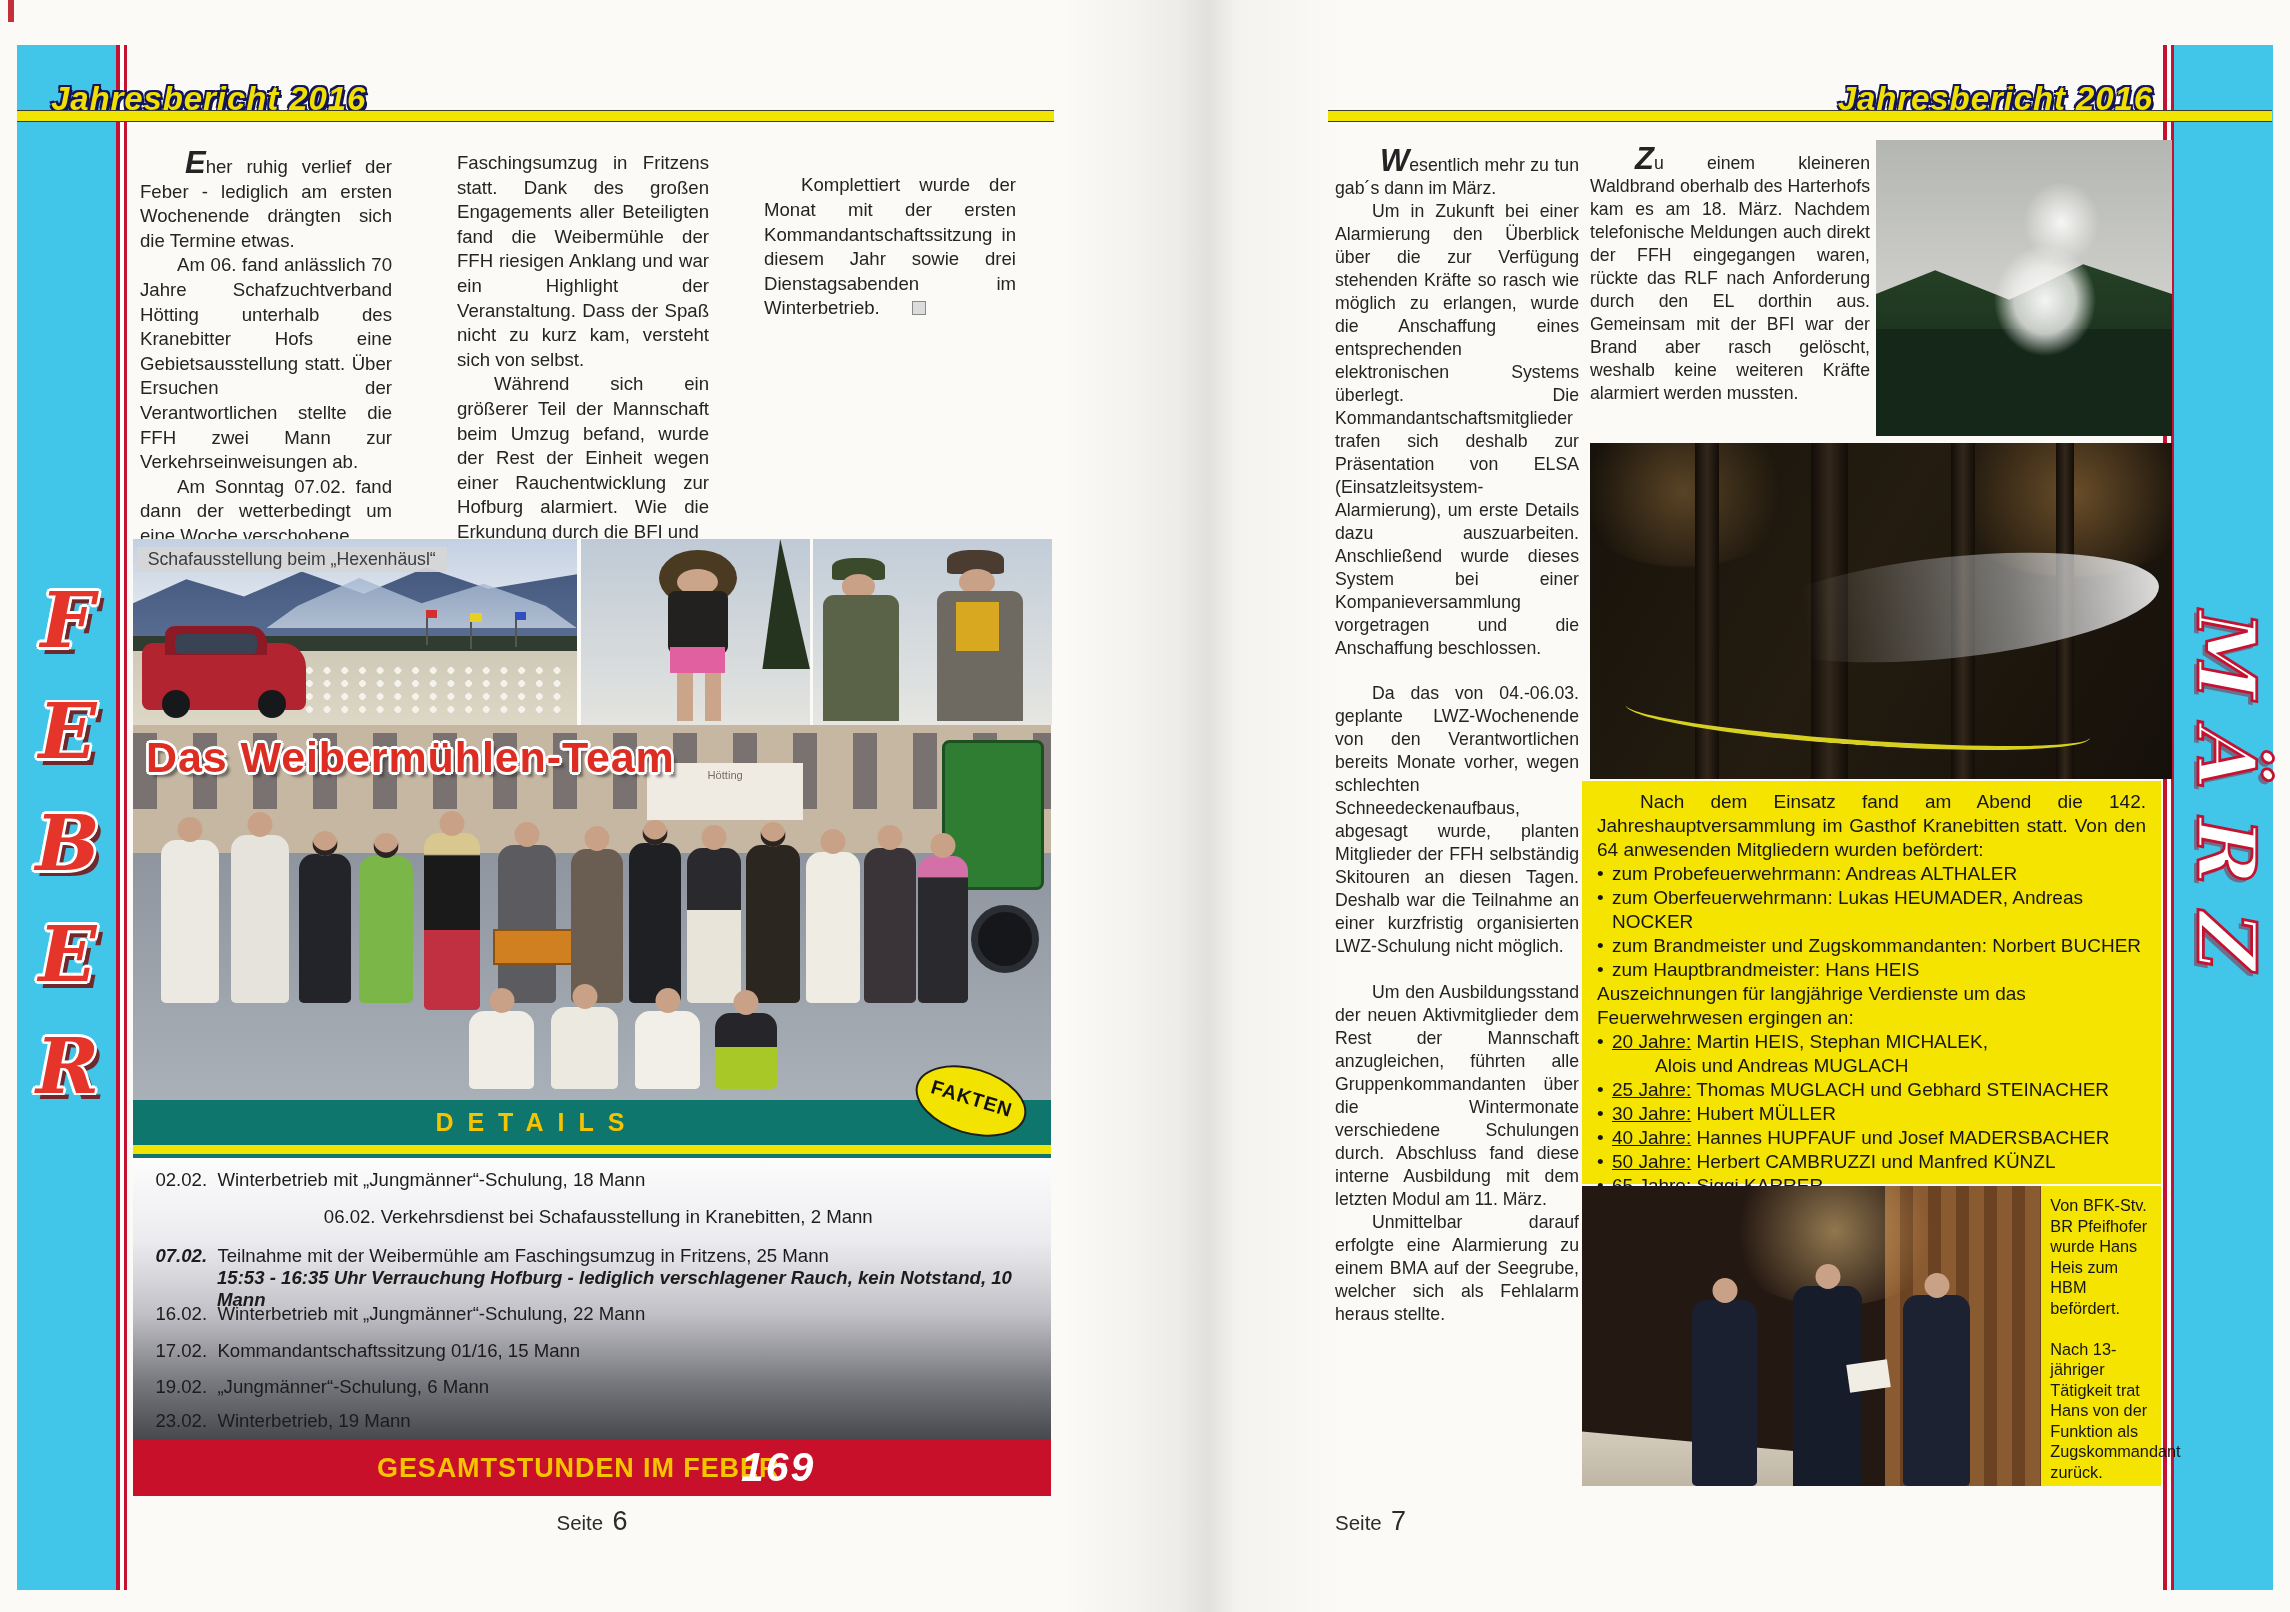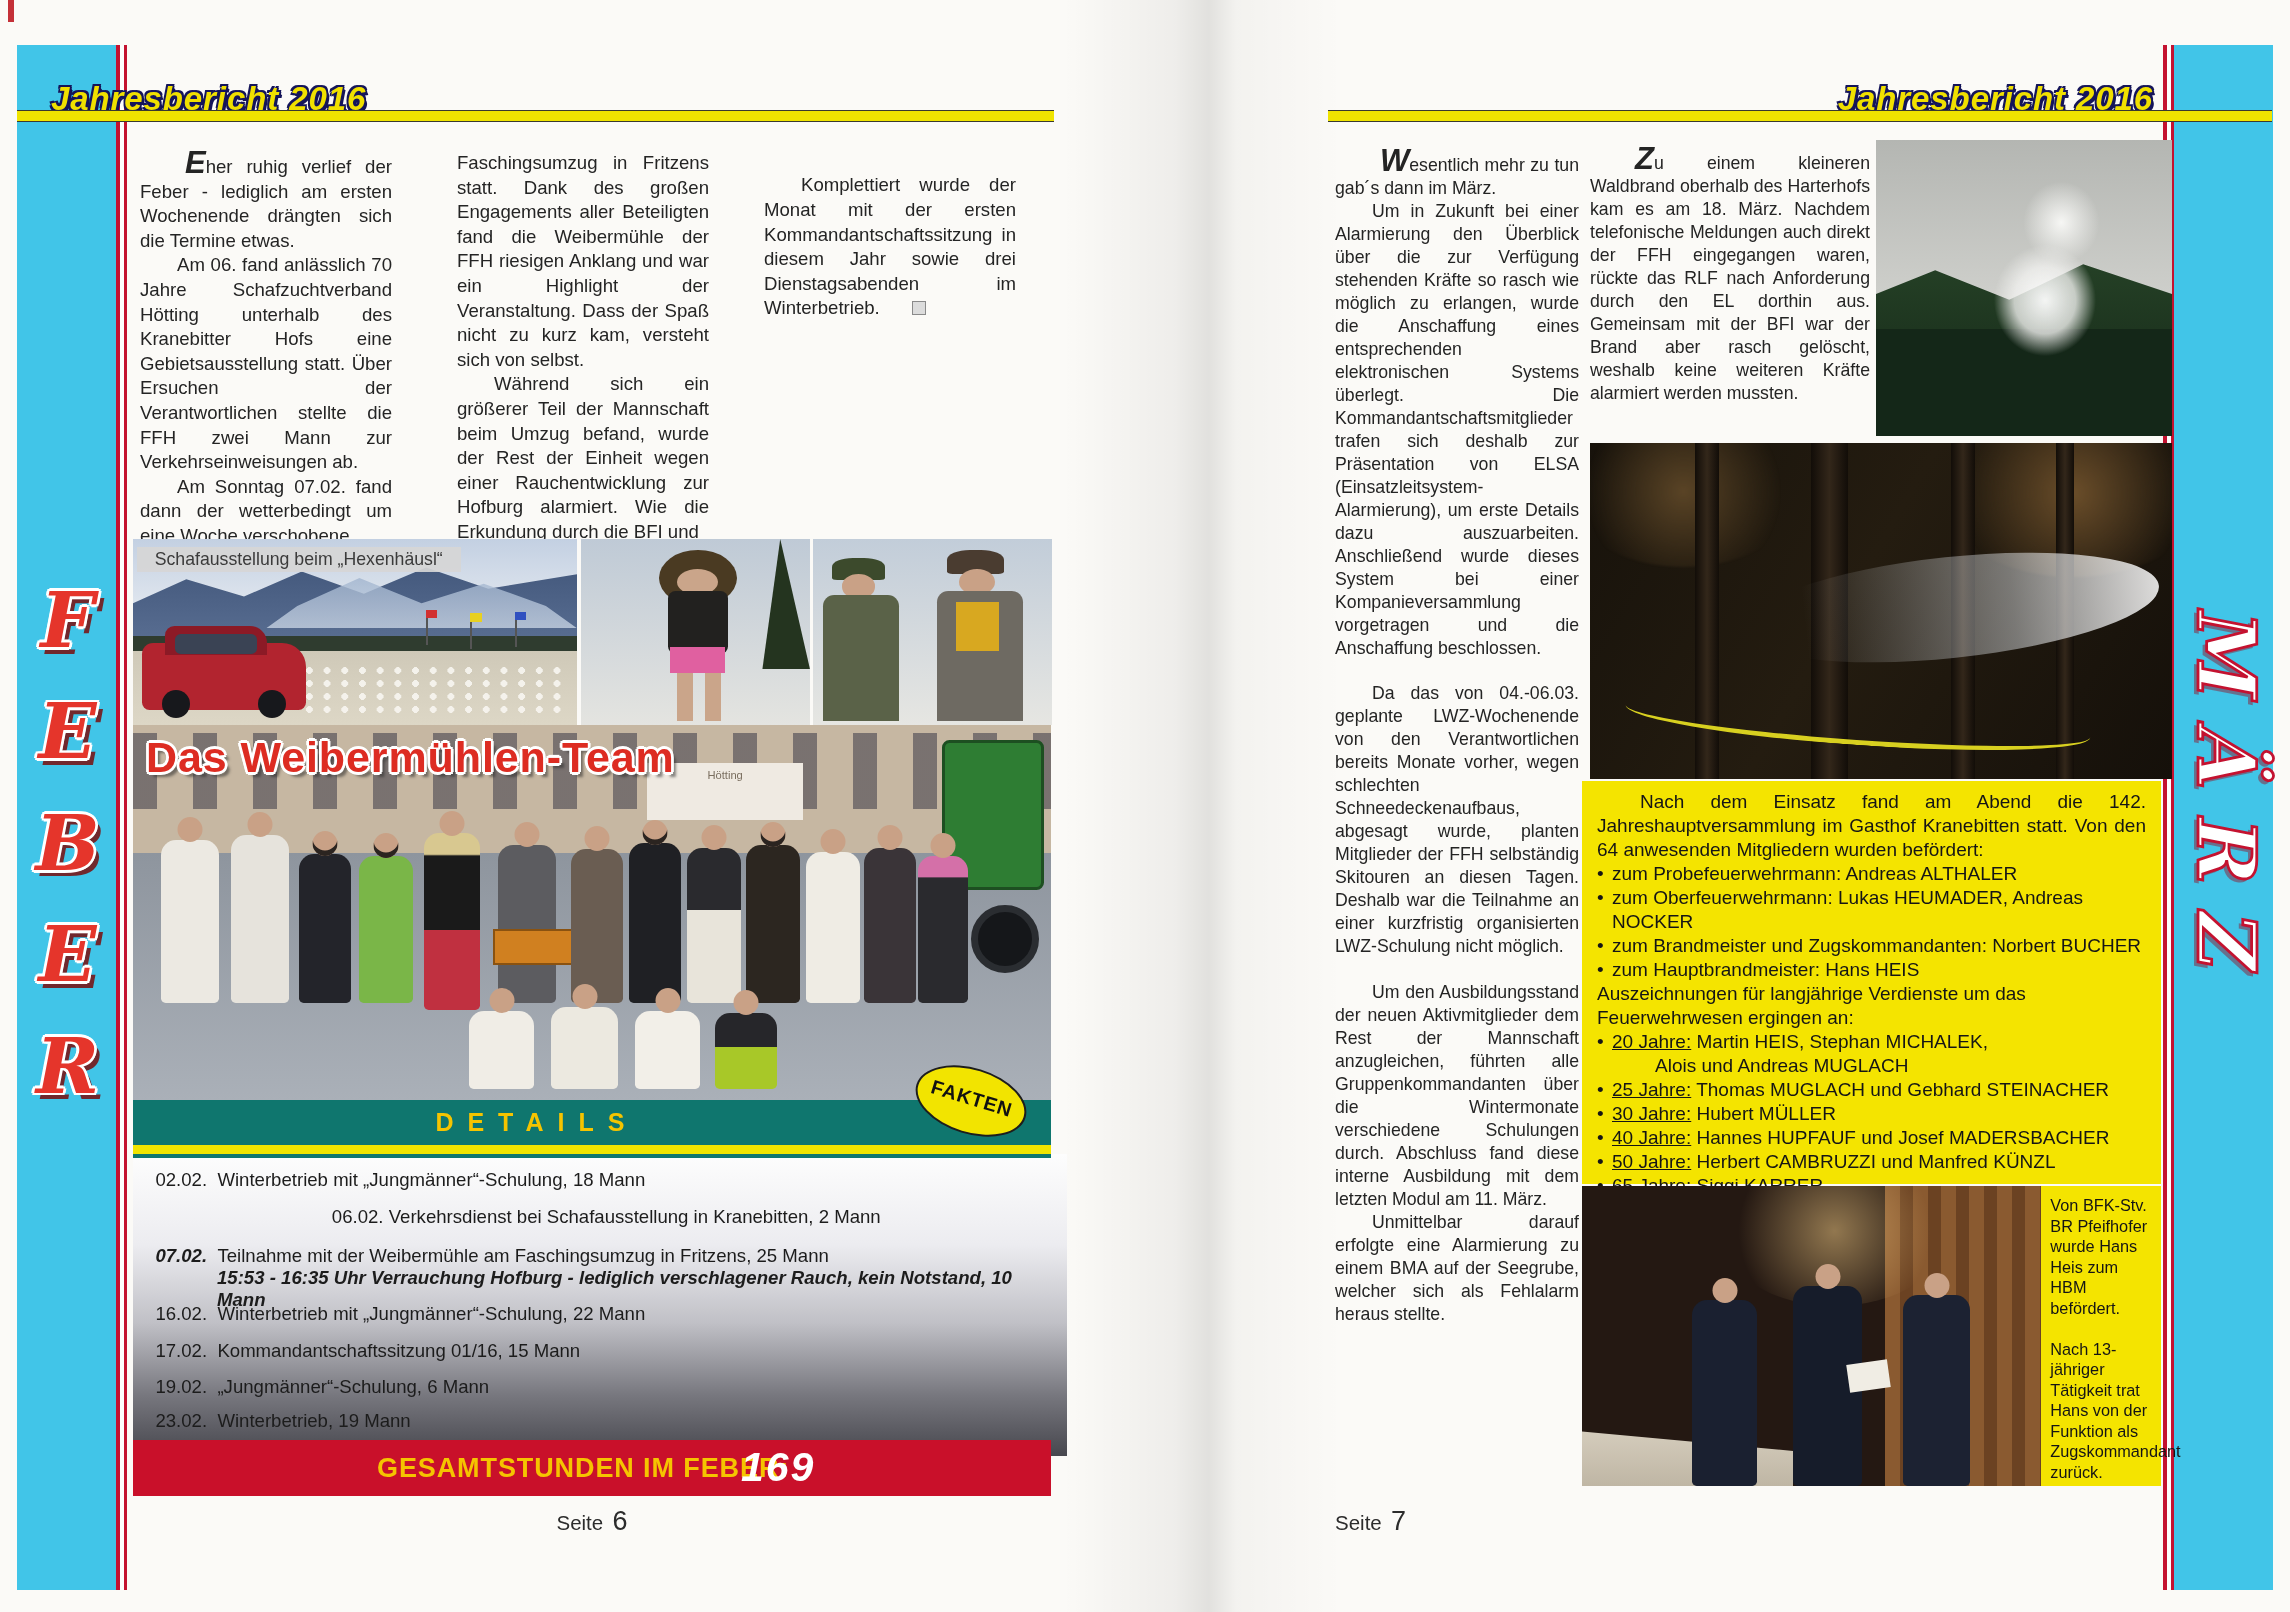--- a/index.html
+++ b/index.html
@@ -41,21 +41,21 @@
   .colR{font-size:17.7px;line-height:23px;}
   .col p{margin:0;}
   .ind{text-indent:37px;}
   .gap{margin-top:22.4px !important;}
   .lead{text-indent:45px;}
   .lead::first-letter{font-size:31px;font-weight:bold;font-style:italic;}
   .endsq{display:inline-block;width:12px;height:12px;background:#dcdcdc;border:1.9px solid #8a8a8a;margin-left:32px;vertical-align:-0.9px;}
   
   .photo{position:absolute;overflow:hidden;background:#8d99a6;}
   .cap-bar{position:absolute;left:3.7px;top:7.5px;height:25px;background:rgba(214,214,214,0.92);color:#3b3b3b;
-    font-size:17.7px;line-height:25px;padding:0 18px;white-space:nowrap;z-index:4;}
+    font-size:17.7px;line-height:25px;padding:0 11px;white-space:nowrap;z-index:4;}
   
   .sky{position:absolute;left:0;top:0;width:100%;height:48%;background:linear-gradient(#c3d0e2,#e9edf2);}
   .mtn{position:absolute;left:0;top:6%;width:100%;height:52%;background:linear-gradient(#3f5478,#5a6f93);
     clip-path:polygon(0 55%,12% 30%,25% 48%,38% 22%,52% 45%,66% 18%,80% 40%,100% 25%,100% 100%,0 100%);}
   .mtn-snow{position:absolute;left:30%;top:18%;width:70%;height:30%;background:linear-gradient(#9db1cc,#c6d2e2);
     clip-path:polygon(10% 60%,30% 10%,50% 55%,70% 20%,90% 60%,100% 100%,0 100%);opacity:.8;}
   .treeline{position:absolute;left:0;top:52%;width:100%;height:10%;background:#2f3c2f;}
   .field{position:absolute;left:0;top:60%;width:100%;height:40%;background:linear-gradient(#cfc9b8,#ddd7c6);}
   .sheep{position:absolute;left:38%;top:68%;width:60%;height:26%;
     background-image:radial-gradient(circle 4.7px at 7.5px 5.6px,#f6f4ee 70%,rgba(0,0,0,0) 72%);background-size:17.7px 13px;opacity:.95;}
@@ -81,21 +81,21 @@
   .team-title{position:absolute;left:13px;top:7.5px;font-size:43px;font-weight:bold;color:#dd2c22;letter-spacing:0.9px;z-index:5;
     text-shadow:-2.8px 0 #fff,2.8px 0 #fff,0 -2.8px #fff,0 2.8px #fff,-1.9px -1.9px #fff,1.9px 1.9px #fff,1.9px -1.9px #fff,-1.9px 1.9px #fff,4.7px 4.7px 2.8px rgba(40,40,40,0.55);}
   
   .details-banner{position:absolute;left:133px;top:1100px;width:918px;height:58px;background:#0f766e;z-index:2;text-decoration:underline;}
   .details-title{position:absolute;left:0;right:12%;top:0;bottom:0;text-align:center;color:#f5c400;font-weight:bold;font-size:25px;line-height:45px;letter-spacing:14px;}
   .details-ystrip{position:absolute;left:133px;top:1145px;width:918px;height:9.3px;background:#f0e400;z-index:2;}
   .fakten{position:absolute;left:914px;top:1068px;width:110px;height:62px;background:#f2e400;border:2.8px solid #1d1d1d;border-radius:50%;
     transform:rotate(17deg);z-index:6;text-align:center;line-height:56px;font-weight:bold;font-size:19.6px;color:#111;letter-spacing:0.9px;}
   .facts-panel{position:absolute;left:133px;top:1154px;width:918px;height:286px;
     background:linear-gradient(180deg,#fdfdfd 0%,#ececf0 30%,#c0c0c6 56%,#77777e 80%,#47474e 100%);
-    padding:8px;z-index:1;}
+    padding:0;z-index:1;}
   .d-item{position:absolute;left:22.4px;right:15px;font-size:18.6px;color:#1c1c1c;}
   .d-date{display:inline-block;width:62px;}
   .d-date.b, .d-note{font-weight:bold;font-style:italic;}
   .d-note{position:absolute;left:84px;right:15px;font-size:18.6px;color:#1c1c1c;}
   .total-banner{position:absolute;left:133px;top:1440px;width:918px;height:56px;background:#c9102a;z-index:2;}
   .total-label{position:absolute;left:244px;top:13px;font-size:27px;font-weight:bold;color:#f5c400;letter-spacing:0.9px;}
   .total-value{position:absolute;left:608px;top:3.7px;font-size:41px;font-weight:bold;font-style:italic;color:#ffffff;letter-spacing:1.9px;}
   .pagenum{position:absolute;font-size:20.5px;color:#2c2c2c;}
   .pagenum .num{font-size:27px;margin-left:9.3px;}
   

